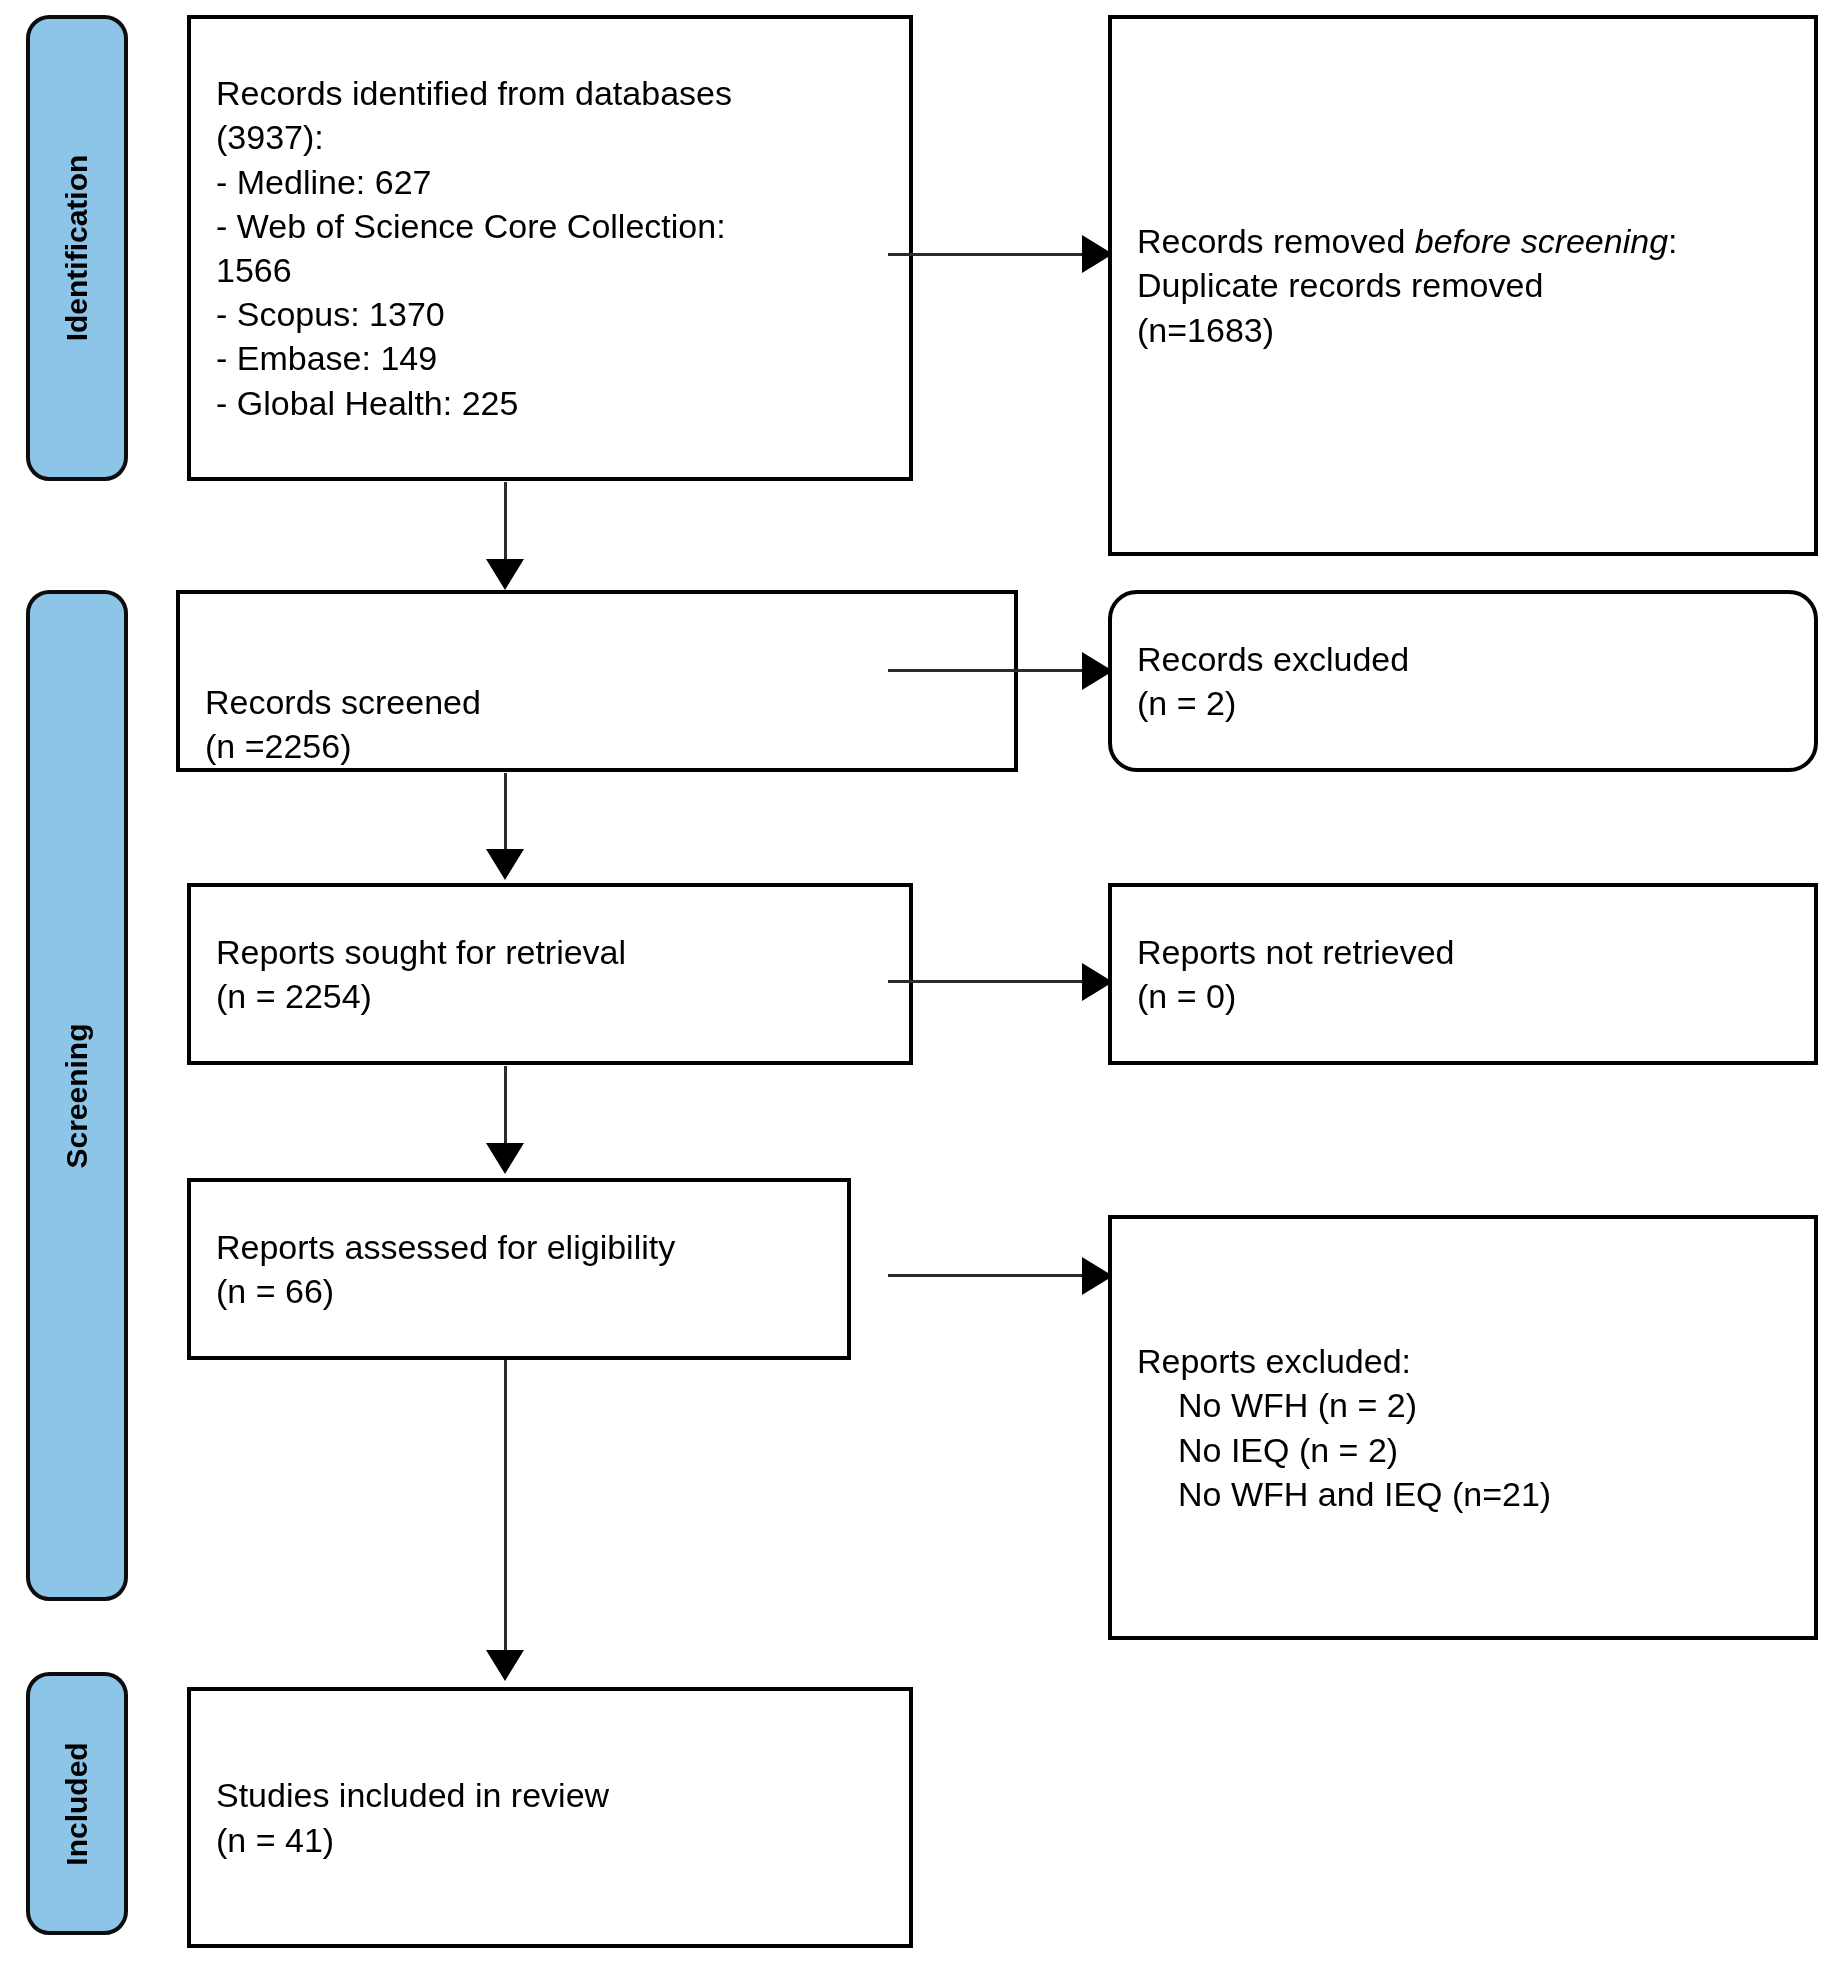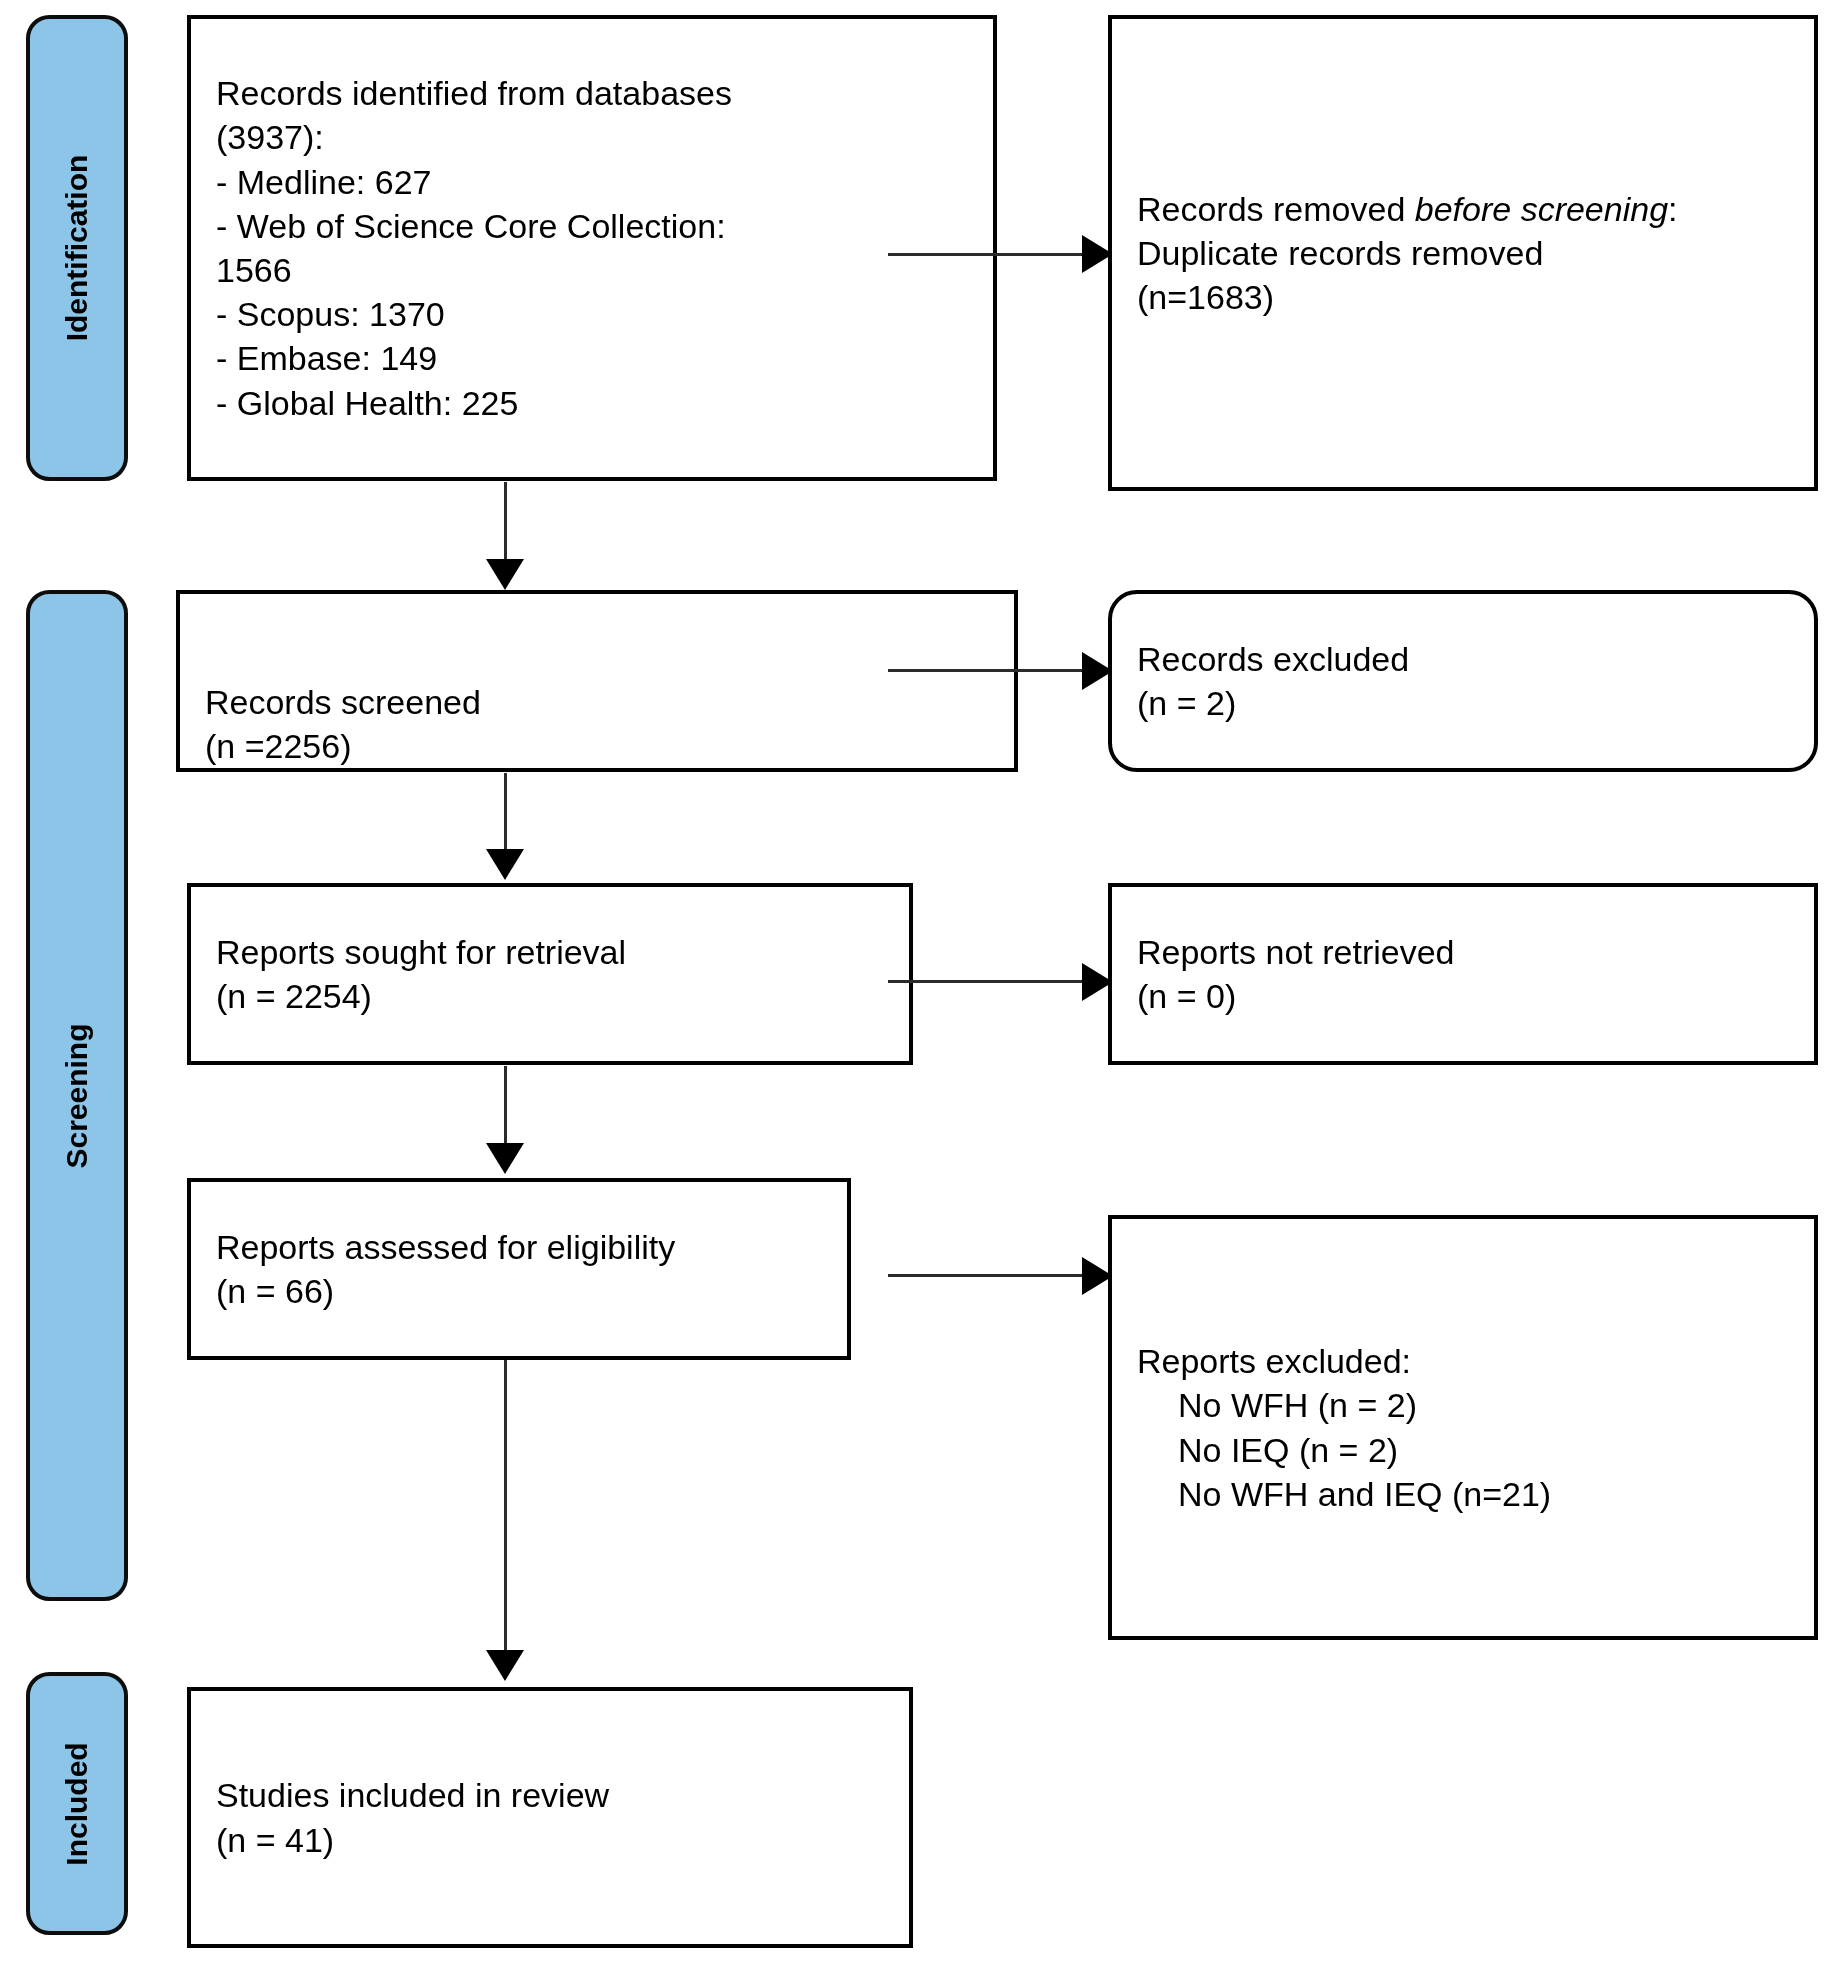--- a/index.html
+++ b/index.html
@@ -96,37 +96,37 @@
   </div>
 
   <div class="stage-bar" style="left:26px; top:590px; width:102px; height:1011px;">
     <span class="stage-label">Screening</span>
   </div>
 
   <div class="stage-bar" style="left:26px; top:1672px; width:102px; height:263px;">
     <span class="stage-label">Included</span>
   </div>
 
-  <div class="flow-box" style="left:187px; top:15px; width:810px; height:466px;">
+  <div class="flow-box" style="left:187px; top:15px; width:726px; height:466px;">
     <div class="box-text">
       <span class="ln">Records identified from databases</span>
       <span class="ln">(3937):</span>
       <span class="ln">- Medline: 627</span>
       <span class="ln">- Web of Science Core Collection:</span>
       <span class="ln">1566</span>
       <span class="ln">- Scopus: 1370</span>
       <span class="ln">- Embase: 149</span>
       <span class="ln">- Global Health: 225</span>
     </div>
   </div>
 
   <div class="conn-h" style="left:888px; top:253px; width:200px;"></div>
   <div class="arrow-right" style="left:1082px; top:235px;"></div>
 
-  <div class="flow-box" style="left:1108px; top:15px; width:710px; height:476px;">
+  <div class="flow-box" style="left:1108px; top:15px; width:710px; height:541px;">
     <div class="box-text">
       <span class="ln"><span>Records removed </span><span class="ital">before screening</span><span>:</span></span>
       <span class="ln">Duplicate records removed</span>
       <span class="ln">(n=1683)</span>
     </div>
   </div>
 
   <div class="conn-v" style="left:504px; top:482px; width:3.4px; height:83px;"></div>
   <div class="arrow-down" style="left:486px; top:559px;"></div>
 

